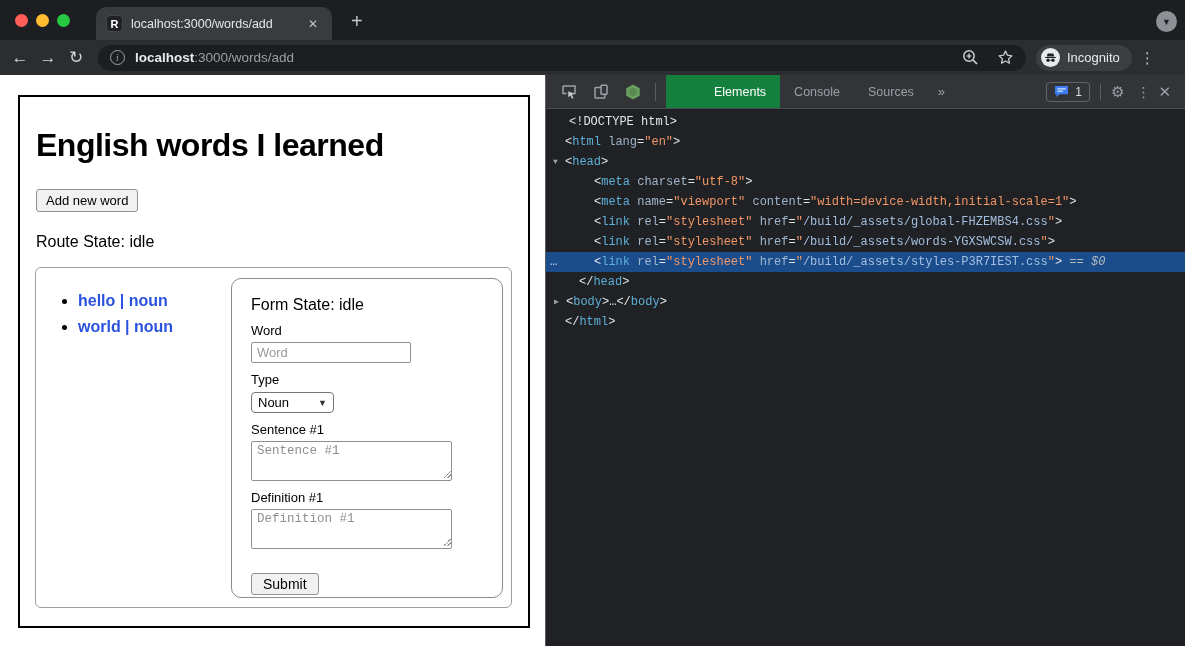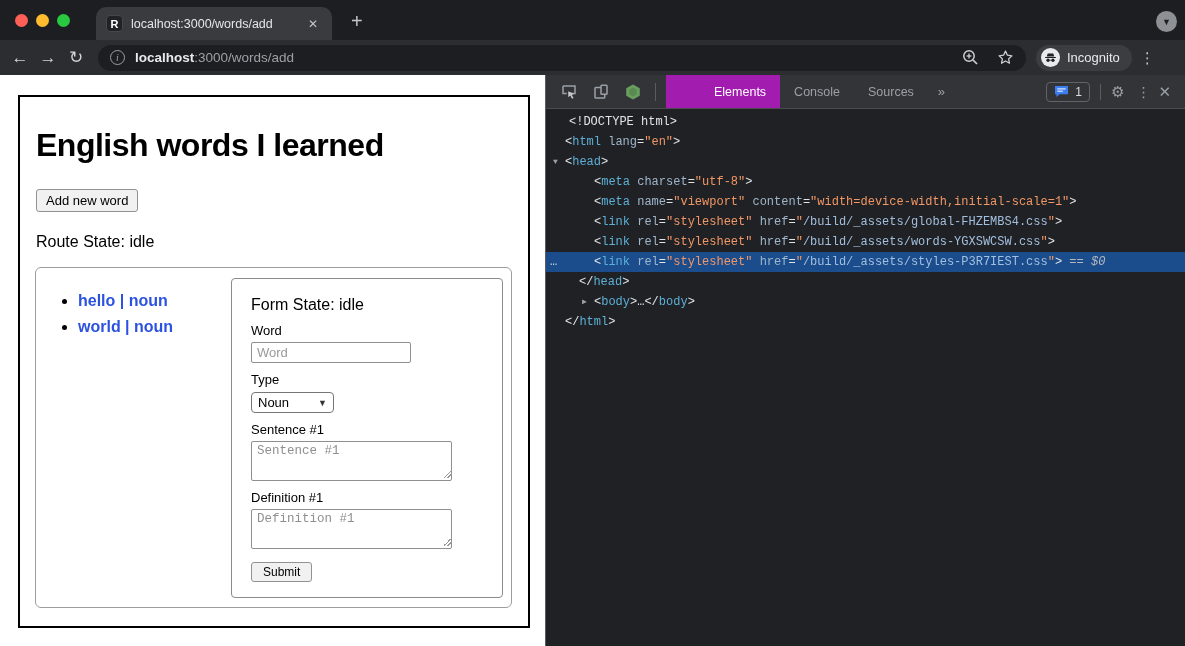--- a/index.html
+++ b/index.html
@@ -36,42 +36,42 @@
   .content { position:absolute; top:75px; left:0; width:545px; height:571px; background:#fff; }
   .page-box { position:absolute; left:18px; top:20px; width:512px; height:533px; border:2px solid #000; background:#fff; }
   .h1 { font-size:32px; font-weight:bold; color:#000; margin:30px 0 0 16px; letter-spacing:-.5px; }
   .btn { font-family:"Liberation Sans",sans-serif; font-size:13px; color:#000; background:#f1f1f1; border:1px solid #929292; border-radius:3px; padding:3px 9px; }
   .add-btn { margin:25px 0 12px 16px; }
   .route-state { font-size:16px; color:#000; margin:9px 0 0 16px; }
   .list-form-wrap { position:absolute; left:15px; top:170px; width:477px; height:341px; border:1px solid #9d9d9d; border-radius:6px; }
   .word-list { margin:20px 0 0 42px; font-size:16px; line-height:26px; }
   .word-list li::marker { color:#000; }
   .word-list a { color:#2b52e0; text-decoration:none;font-weight:bold; }
-  .form-card { position:absolute; top:10px; right:8px; width:272px; height:320px; border:1px solid #8b8b8b; border-radius:4px; padding:17px 19px; background:#fff; }
+  .form-card { position:absolute; top:10px; right:8px; width:272px; height:320px; border:1px solid #8b8b8b; border-radius:10px; padding:17px 19px; background:#fff; }
   .form-state { font-size:16px; color:#000; }
   .f-label { font-size:13px; color:#000; margin-top:9px; }
   .txt-input { display:block; width:160px; height:21px; border:1px solid #8f8f8f; border-radius:2px; margin-top:4px; font-family:"Liberation Sans",sans-serif; font-size:13px; padding:0 5px; color:#000; }
   .txt-input::placeholder { color:#9a9a9a; }
   .fake-select { width:83px; height:21px; border:1px solid #767676; border-radius:4px; margin-top:5px; display:flex; align-items:center; padding:0 6px; font-size:13px; color:#000; background:#fff; }
   .fake-select .chev { margin-left:auto; font-size:9px; color:#333; }
   .txt-area { display:block; width:201px; height:40px; border:1px solid #8f8f8f; border-radius:2px; margin-top:4px; font-family:"Liberation Mono","DejaVu Sans Mono",monospace; font-size:12.5px; padding:2px 5px; color:#000; resize:none; }
   .txt-area::placeholder { color:#8f8f8f; }
   .ta-wrap { position:relative; width:203px; }
   .resize-grip { position:absolute; right:2px; bottom:3px; width:9px; height:9px; background:
     linear-gradient(135deg, transparent 50%, #999 50%, #999 57%, transparent 57%, transparent 71%, #999 71%, #999 78%, transparent 78%); pointer-events:none; }
-  .submit-btn { margin-top:13px; font-size:12px; padding:2px 11px; }
+  .submit-btn { margin-top:24px; font-size:14px; padding:2px 11px; }
 
   
   .devtools { position:absolute; top:75px; left:545px; width:640px; height:571px; background:#202124; border-left:1px solid #5c5c5c; }
   .dt-toolbar { height:34px; background:#333438; border-bottom:1px solid #4a4c50; display:flex; align-items:center; }
   .dt-ic { margin-left:14px; display:flex; align-items:center; }
   .dt-divider { width:1px; height:18px; background:#5a5c60; margin:0 10px 0 13px; }
   .dt-tabs { display:flex; height:100%; align-items:center; }
   .dt-tab { height:100%; display:flex; align-items:center; padding:0 14px; font-size:12.5px; color:#9aa0a6; }
-  .dt-tab.active { background:#a21caf; color:#fff;padding-left:48px; }
+  .dt-tab.active { background:#15803d; color:#fff;padding-left:48px; }
   .dt-more { color:#9aa0a6; font-size:13px; padding:0 10px; }
   .dt-right { margin-left:auto; display:flex; align-items:center; }
   .issues-pill { display:flex; align-items:center; gap:6px; border:1px solid #606368; border-radius:4px; padding:2px 7px; margin-right:10px; }
   .issues-count { color:#dadce0; font-size:12px; }
   .dt-vdiv { width:1px; height:16px; background:#5a5c60; margin-right:10px; }
   .gear { color:#9aa0a6; font-size:15px; margin-right:12px; }
   .dt-kebab { color:#9aa0a6; font-size:14px; margin-right:12px; width:10px; text-align:center; }
   .dt-close { color:#9aa0a6; font-size:15px; margin-right:14px; }
 
   .dom-tree { padding-top:3px; font-family:"Liberation Mono","DejaVu Sans Mono",monospace; font-size:12px; }
@@ -234,18 +234,18 @@
     <div class="dom-tree">
         <div class="code-line" style="padding-left: 23px;"><span class="c-p">&lt;!DOCTYPE html&gt;</span></div>
         <div class="code-line" style="padding-left: 19px;"><span class="c-p">&lt;</span><span class="c-t">html</span><span class="c-p"> </span><span class="c-a">lang</span><span class="c-p">=</span><span class="c-v">"en"</span><span class="c-p">&gt;</span></div>
         <div class="code-line" style="padding-left: 7px;"><span class="tree-arrow">▼</span><span class="c-p">&lt;</span><span class="c-t">head</span><span class="c-p">&gt;</span></div>
         <div class="code-line" style="padding-left: 48px;"><span class="c-p">&lt;</span><span class="c-t">meta</span><span class="c-p"> </span><span class="c-a">charset</span><span class="c-p">=</span><span class="c-v">"utf-8"</span><span class="c-p">&gt;</span></div>
         <div class="code-line" style="padding-left: 48px;"><span class="c-p">&lt;</span><span class="c-t">meta</span><span class="c-p"> </span><span class="c-a">name</span><span class="c-p">=</span><span class="c-v">"viewport"</span><span class="c-p"> </span><span class="c-a">content</span><span class="c-p">=</span><span class="c-v">"width=device-width,initial-scale=1"</span><span class="c-p">&gt;</span></div>
         <div class="code-line" style="padding-left: 48px;"><span class="c-p">&lt;</span><span class="c-t">link</span><span class="c-p"> </span><span class="c-a">rel</span><span class="c-p">=</span><span class="c-v">"stylesheet"</span><span class="c-p"> </span><span class="c-a">href</span><span class="c-p">=</span><span class="c-v">"</span><span class="c-l">/build/_assets/global-FHZEMBS4.css</span><span class="c-v">"</span><span class="c-p">&gt;</span></div>
         <div class="code-line" style="padding-left: 48px;"><span class="c-p">&lt;</span><span class="c-t">link</span><span class="c-p"> </span><span class="c-a">rel</span><span class="c-p">=</span><span class="c-v">"stylesheet"</span><span class="c-p"> </span><span class="c-a">href</span><span class="c-p">=</span><span class="c-v">"</span><span class="c-l">/build/_assets/words-YGXSWCSW.css</span><span class="c-v">"</span><span class="c-p">&gt;</span></div>
         <div class="code-line selected" style="padding-left: 48px;"><span class="gutter-dots">…</span><span class="c-p">&lt;</span><span class="c-t">link</span><span class="c-p"> </span><span class="c-a">rel</span><span class="c-p">=</span><span class="c-v">"stylesheet"</span><span class="c-p"> </span><span class="c-a">href</span><span class="c-p">=</span><span class="c-v">"</span><span class="c-l">/build/_assets/styles-P3R7IEST.css</span><span class="c-v">"</span><span class="c-p">&gt;</span><span class="c-m"> == $0</span></div>
         <div class="code-line" style="padding-left: 33px;"><span class="c-p">&lt;/</span><span class="c-t">head</span><span class="c-p">&gt;</span></div>
-        <div class="code-line" style="padding-left: 36px;"><span class="tree-arrow">▶</span><span class="c-p">&lt;</span><span class="c-t">body</span><span class="c-p">&gt;</span><span class="c-p">…</span><span class="c-p">&lt;/</span><span class="c-t">body</span><span class="c-p">&gt;</span></div>
+        <div class="code-line" style="padding-left: 8px;"><span class="tree-arrow">▶</span><span class="c-p">&lt;</span><span class="c-t">body</span><span class="c-p">&gt;</span><span class="c-p">…</span><span class="c-p">&lt;/</span><span class="c-t">body</span><span class="c-p">&gt;</span></div>
         <div class="code-line" style="padding-left: 19px;"><span class="c-p">&lt;/</span><span class="c-t">html</span><span class="c-p">&gt;</span></div>
       </div>
   </div>
 
 </div>
 
 </body></html>

